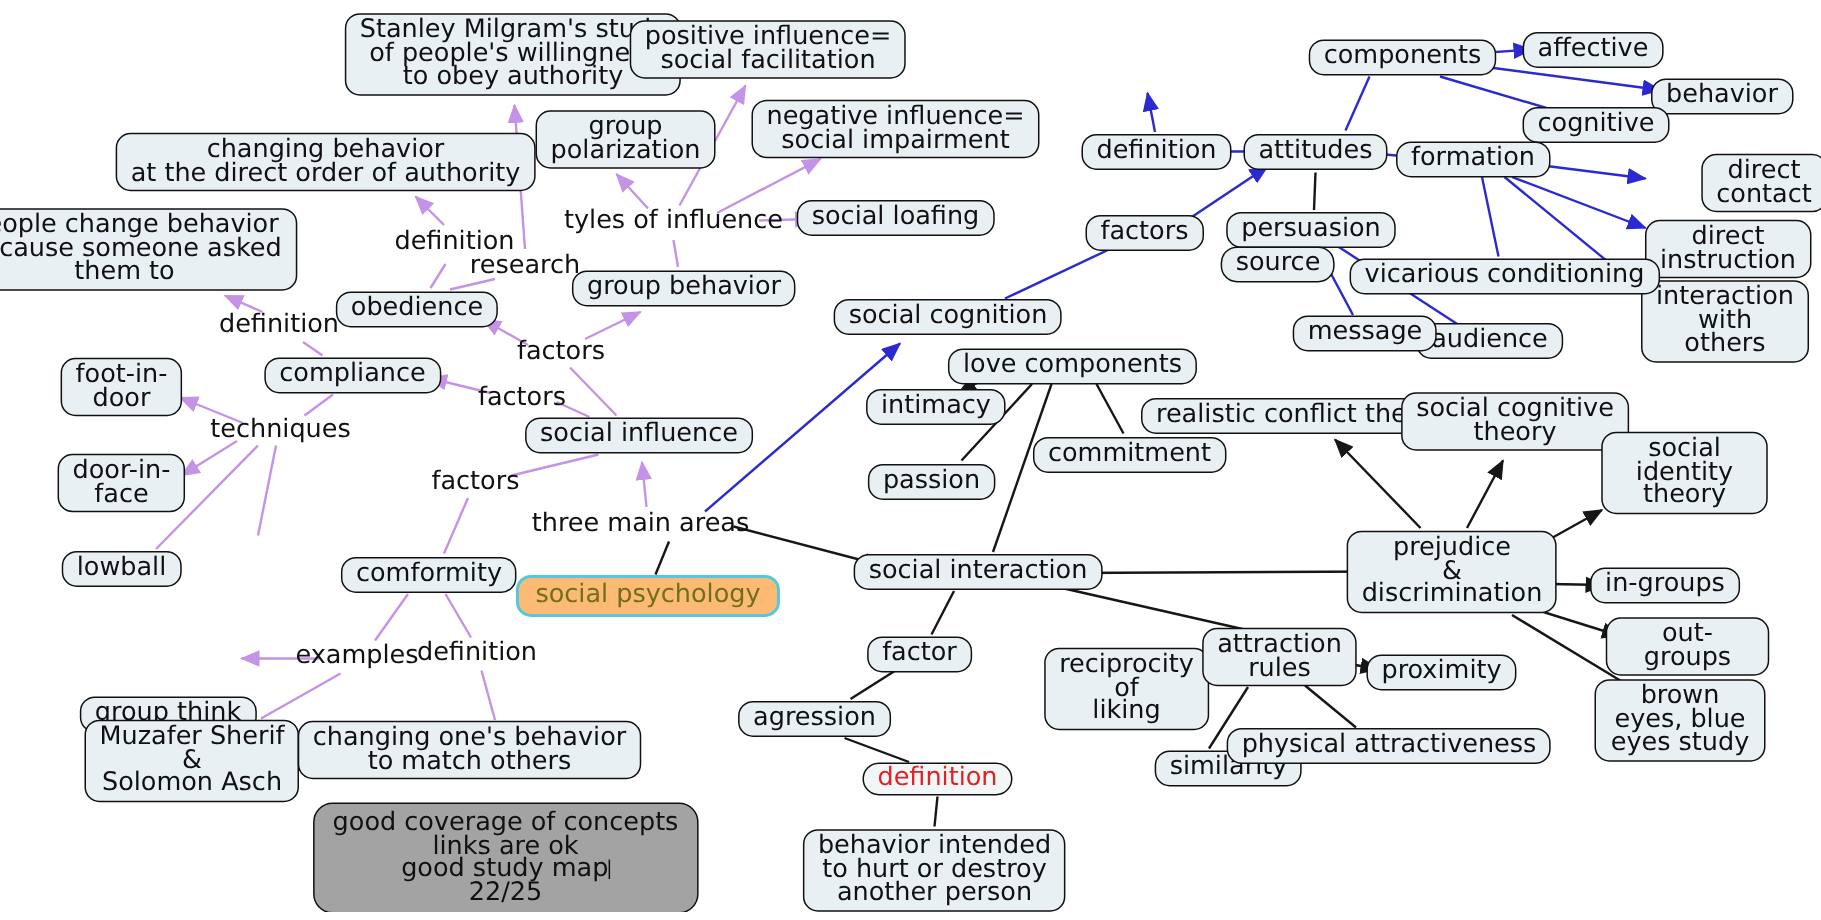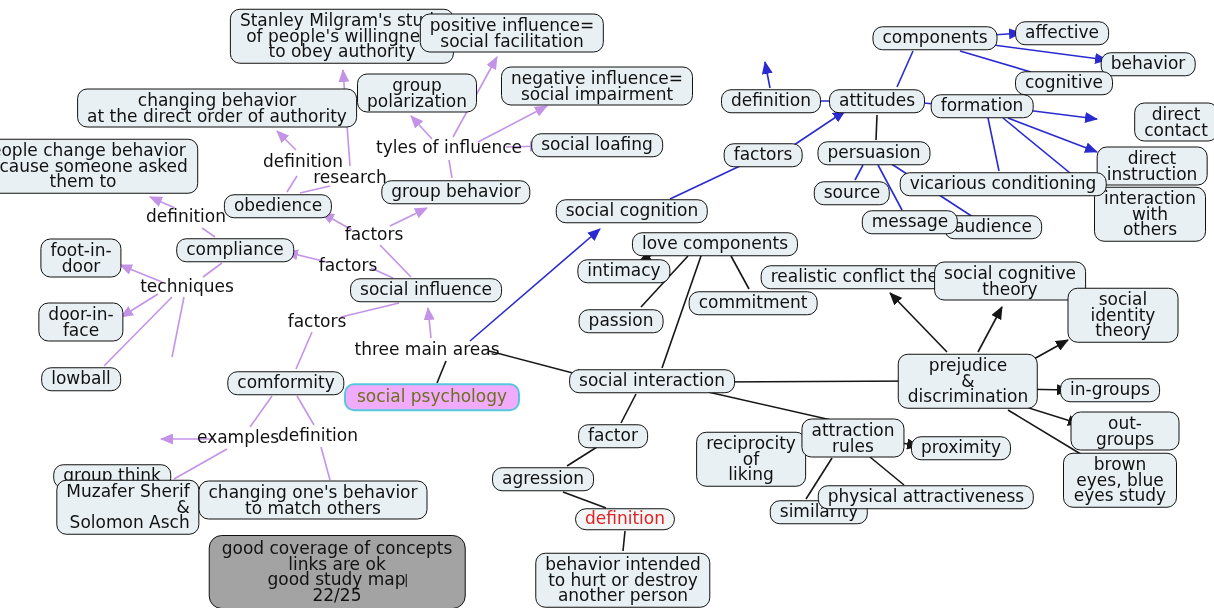--- a/index.html
+++ b/index.html
@@ -3,21 +3,21 @@
 <meta charset="utf-8">
 <style>
   html,body{margin:0;padding:0;background:#ffffff;}
   #map{position:relative;width:1214px;height:608px;overflow:hidden;
        font-family:"DejaVu Sans","Liberation Sans",sans-serif;font-size:17px;color:#111;padding-left:20px;}
   #edges{position:absolute;left:0;top:0;width:1214px;height:613px;}
   .node{position:absolute;transform:translate(-50%,-50%);box-sizing:border-box;
         text-align:center;white-space:pre-line;line-height:15.5px;}
   .concept{background:#e9f0f3;border:1.6px solid #111;border-radius:10px;padding:3px 9px;}
   .label{background:transparent;border:none;white-space:nowrap;padding:1px 2px;}
-  .main{background:#f0abfc;border:2px solid #56c8de;border-radius:10px;padding:4px 11px;color:#6f6f1e;}
+  .main{background:#fdba74;border:2px solid #56c8de;border-radius:10px;padding:4px 11px;color:#6f6f1e;}
   .red-label{background:#f2f6f7;border:1.6px solid #111;border-radius:11px;padding:2px 9px;color:#e02222;}
   .note{background:#a3a3a3;border:1.8px solid #111;border-radius:13px;padding:5px 12px;}
   .note .nline{white-space:nowrap;}
   .caret{display:inline-block;width:1px;height:13px;background:#111;vertical-align:-2px;}
 </style>
 </head>
 <body>
 
 <div id="map">
   <svg id="edges" xmlns="http://www.w3.org/2000/svg">
@@ -143,21 +143,21 @@
     <div class="node concept" style="left: 1148px; top: 64px;">behavior</div>
     <div class="node concept" style="left: 1064px; top: 83px;">cognitive</div>
     <div class="node concept" style="left: 982px; top: 106px;">formation</div>
     <div class="node concept" style="left: 1176px; top: 122px;">direct contact</div>
     <div class="node concept" style="left: 1152px; top: 166px;">direct instruction</div>
     <div class="node concept" style="left: 1150px; top: 214px;">interaction with
 others</div>
     <div class="node concept" style="left: 1003px; top: 184px;">vicarious conditioning</div>
     <div class="node concept" style="left: 993px; top: 227px;">audience</div>
     <div class="node concept" style="left: 874px; top: 153px;">persuasion</div>
-    <div class="node concept" style="left: 852px; top: 193px;">source</div>
+    <div class="node concept" style="left: 852px; top: 176px; border-radius: 11px;">source</div>
     <div class="node concept" style="left: 910px; top: 222px;">message</div>
     <div class="node concept" style="left: 763px; top: 155px;">factors</div>
     <div class="node concept" style="left: 632px; top: 211px;">social cognition</div>
     <div class="node concept" style="left: 715px; top: 244px;">love components</div>
     <div class="node concept" style="left: 624px; top: 271px;">intimacy</div>
     <div class="node concept" style="left: 621px; top: 321px;">passion</div>
     <div class="node concept" style="left: 753px; top: 303px;">commitment</div>
     <div class="node concept" style="left: 868px; top: 277px;">realistic conflict theory</div>
     <div class="node concept" style="left: 1010px; top: 281px;">social cognitive
 theory</div>
@@ -173,21 +173,21 @@
     <div class="node concept" style="left: 278px; top: 206px;">obedience</div>
     <div class="node concept" style="left: 235px; top: 250px;">compliance</div>
     <div class="node concept" style="left: 81px; top: 258px;">foot-in-
 door</div>
     <div class="node concept" style="left: 81px; top: 322px;">door-in-
 face</div>
     <div class="node concept" style="left: 81px; top: 379px;">lowball</div>
     <div class="node concept" style="left: 426px; top: 290px;">social influence</div>
     <div class="node concept" style="left: 286px; top: 383px;">comformity</div>
     <div class="node concept" style="left: 112px; top: 440px; margin-top: 36px;">group think</div>
-    <div class="node concept" style="left: 128px; top: 507px; text-align: right;">Muzafer Sherif
+    <div class="node concept" style="left: 128px; top: 507px;">Muzafer Sherif
 &amp;
 Solomon Asch</div>
     <div class="node concept" style="left: 313px; top: 500px;">changing one's behavior
 to match others</div>
     <div class="node main" style="left: 432px; top: 397px;">social psychology</div>
     <div class="node concept" style="left: 652px; top: 381px;">social interaction</div>
     <div class="node concept" style="left: 613px; top: 436px;">factor</div>
     <div class="node concept" style="left: 543px; top: 479px;">agression</div>
     <div class="node red-label" style="left: 625px; top: 519px;">definition</div>
     <div class="node concept" style="left: 623px; top: 580px;">behavior intended

